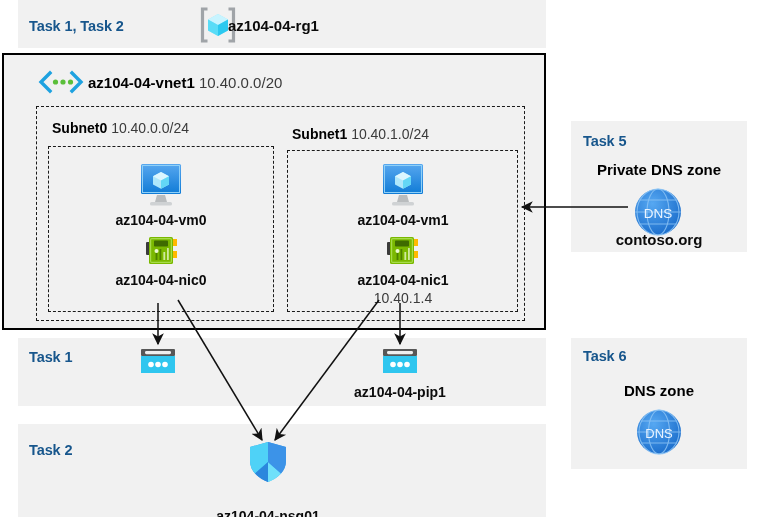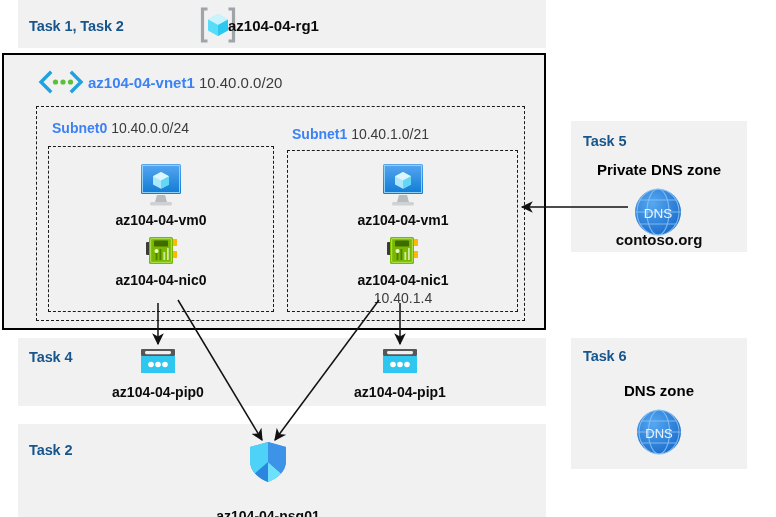--- a/index.html
+++ b/index.html
@@ -9,21 +9,21 @@
     -webkit-font-smoothing:antialiased;
   }
   .canvas{position:absolute;inset:0;}
 
   
   .panel{position:absolute;background:#f1f1f1;}
   .task-label{
     position:absolute;color:#17568c;font-weight:bold;font-size:14.5px;
     letter-spacing:-0.1px;white-space:nowrap;
   }
-  .title-bold{font-weight:bold;color:#3b82f6;}
+  .title-bold{font-weight:bold;color:#000000;}
   .title-reg{font-weight:normal;color:#3a3a3a;}
 
   
   .vnet-box{
     position:absolute;left:2px;top:53px;width:544px;height:277px;
     background:#f1f1f1;border:2px solid #000;box-sizing:border-box;
   }
   .vnet-head{
     position:absolute;left:88px;top:74px;font-size:15px;white-space:nowrap;
   }
@@ -137,21 +137,21 @@
       <rect x="14.5" y="14" width="1.8" height="11" fill="#4d8000"></rect>
       <rect x="18.4" y="17" width="1.8" height="8" fill="#cfe9a0"></rect>
       <rect x="22" y="13" width="1.8" height="12" fill="#cfe9a0"></rect>
     </svg>
   </div>
 
   <div class="node-label" style="left:86px;top:272px;width:150px;">az104-04-nic0</div>
 
   <div class="subnet-head" style="left:292px;top:126px;">
     <span class="title-bold">Subnet1</span>
-    <span class="title-reg"> 10.40.1.0/21</span>
+    <span class="title-reg"> 10.40.1.0/24</span>
   </div>
 
   <div class="dashed" style="left:287px;top:150px;width:231px;height:162px;"></div>
 
   <div class="icon" style="left:375px;top:162px;width:56px;height:46px;">
     <svg width="56" height="46" viewBox="0 0 56 46">
       <defs>
         <linearGradient id="vmg1" x1="0" y1="0" x2="0" y2="1">
           <stop offset="0" stop-color="#57a7ef"></stop>
             <stop offset="1" stop-color="#0f7bd6"></stop>
@@ -183,33 +183,32 @@
       <rect x="18.4" y="17" width="1.8" height="8" fill="#cfe9a0"></rect>
       <rect x="22" y="13" width="1.8" height="12" fill="#cfe9a0"></rect>
     </svg>
   </div>
 
   <div class="node-label" style="left:328px;top:272px;width:150px;">az104-04-nic1</div>
   <div class="node-sub" style="left:328px;top:290px;width:150px;">10.40.1.4</div>
 
   <div class="panel" style="left:18px;top:338px;width:528px;height:68px;"></div>
 
-  <div class="task-label" style="left:29px;top:349px;">Task 4</div>
+  <div class="task-label" style="left:29px;top:349px;">Task 1</div>
 
   <div class="icon" style="left:139px;top:347px;width:38px;height:32px;">
     <svg width="38" height="32" viewBox="0 0 38 32">
       <rect x="2" y="2" width="34" height="7" rx="1" fill="#575757"></rect>
       <rect x="6" y="4" width="26" height="3.2" rx="1.4" fill="#efefef"></rect>
       <rect x="2" y="9" width="34" height="17" fill="#2fc6ef"></rect>
       <circle cx="12" cy="17.5" r="2.8" fill="#ffffff"></circle>
       <circle cx="19" cy="17.5" r="2.8" fill="#ffffff"></circle>
       <circle cx="26" cy="17.5" r="2.8" fill="#ffffff"></circle>
     </svg>
   </div>
-  <div class="node-label" style="left:83px;top:384px;width:150px;">az104-04-pip0</div>
 
   <div class="icon" style="left:381px;top:347px;width:38px;height:32px;">
     <svg width="38" height="32" viewBox="0 0 38 32">
       <rect x="2" y="2" width="34" height="7" rx="1" fill="#575757"></rect>
       <rect x="6" y="4" width="26" height="3.2" rx="1.4" fill="#efefef"></rect>
       <rect x="2" y="9" width="34" height="17" fill="#2fc6ef"></rect>
       <circle cx="12" cy="17.5" r="2.8" fill="#ffffff"></circle>
       <circle cx="19" cy="17.5" r="2.8" fill="#ffffff"></circle>
       <circle cx="26" cy="17.5" r="2.8" fill="#ffffff"></circle>
     </svg>

